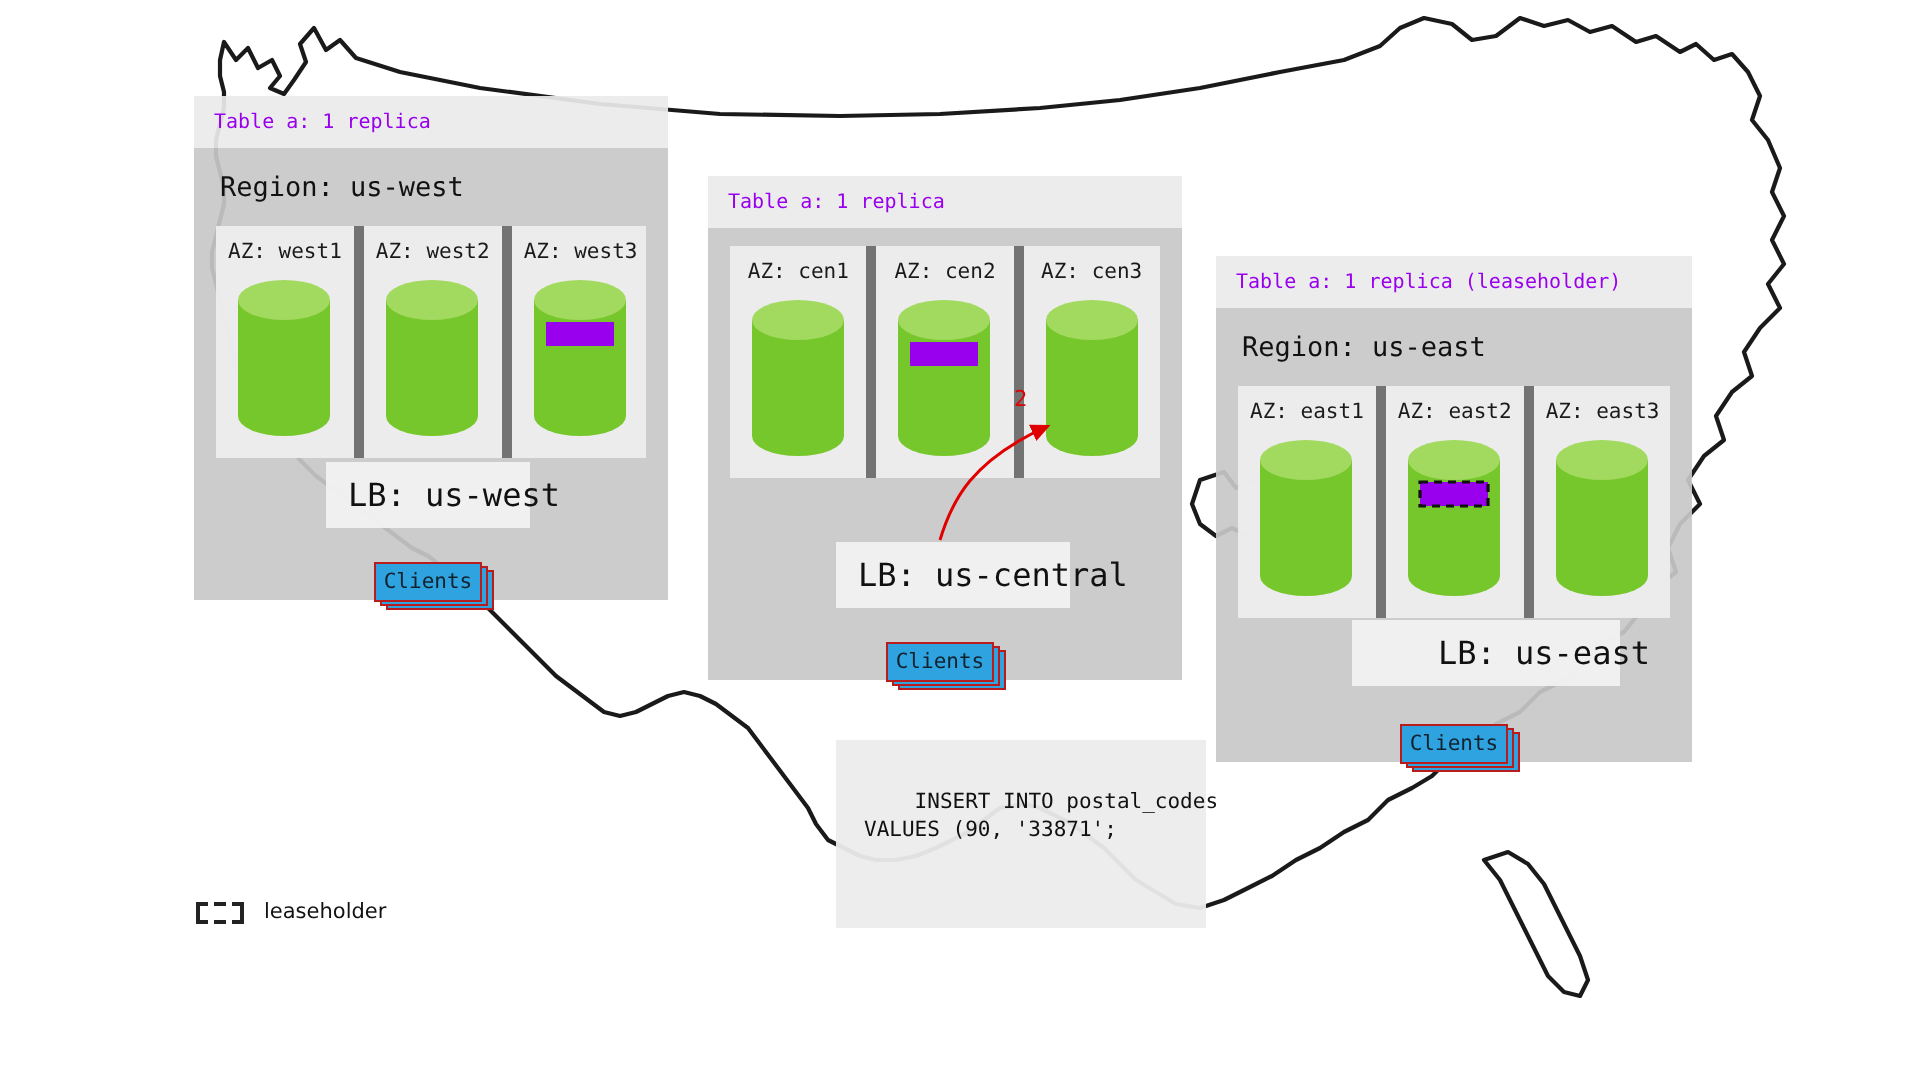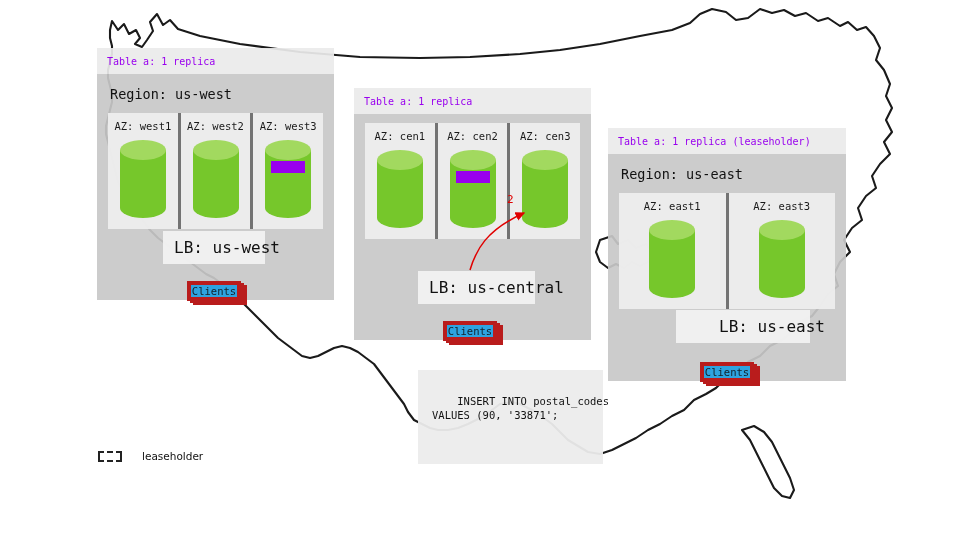--- a/index.html
+++ b/index.html
@@ -23,51 +23,51 @@
   .panel-body{
     background:rgba(200,200,200,0.92);
     padding:9px 11px 12px 11px;
   }
   .region-title{
     font-size:13.5px;color:#111;margin:3px 0 11px 2px;line-height:16px;white-space:nowrap;
   }
   .az-row{display:flex;background:rgba(238,238,238,0.94);}
   .az-cell{
     flex:1;padding:7px 6px 10px 6px;text-align:center;position:relative;
-    border-right:3px solid #737373;
+    border-right:5px solid #737373;
   }
   .az-cell:last-child{border-right:none;}
   .az-label{font-size:10.5px;color:#1a1a1a;margin-bottom:7px;white-space:nowrap;}
   .cyl-wrap{display:flex;justify-content:center;align-items:flex-start;}
 
   
   .lb-box{
     position:absolute;background:rgba(241,241,241,0.95);
     font-size:16px;color:#111;padding:7px 11px;white-space:nowrap;text-align:center;
     z-index:4;
   }
 
   
   .clients{position:absolute;z-index:4;width:62px;height:24px;}
   .clients .sheet{position:absolute;left:0;top:0;width:54px;height:20px;
-    background:#2ea3e0;border:4px solid #b91c1c;box-sizing:border-box;}
+    background:#2ea3e0;border:1px solid #b91c1c;box-sizing:border-box;}
   .clients .s3{left:6px;top:4px;}
   .clients .s2{left:3px;top:2px;}
   .clients .s1{left:0px;top:0px;display:flex;align-items:center;justify-content:center;}
   .clients .lbl{font-size:10.5px;color:#12212b;}
 
   
   .sql-box{
     position:absolute;background:rgba(236,236,236,0.95);
     font-size:10.5px;line-height:14px;color:#111;padding:10px 14px 28px 14px;
     white-space:pre;z-index:3;
   }
 
   
-  .legend{position:absolute;z-index:5;display:flex;align-items:center;gap:20px;}
+  .legend{position:absolute;z-index:5;display:flex;align-items:center;gap:10px;}
   .legend-swatch{
     width:24px;height:11px;border:2px dashed #222;box-sizing:border-box;background:transparent;
   }
   .legend-text{font-family:"DejaVu Sans","Liberation Sans",sans-serif;font-size:10.5px;color:#111;}
 
   
   #arrow-layer{position:absolute;left:0;top:0;width:960px;height:540px;z-index:5;pointer-events:none;}
   .arrow-num{position:absolute;color:#e00000;font-size:11px;z-index:6;}
 </style>
 </head>
@@ -237,20 +237,30 @@
         <div class="az-cell">
           <div class="az-label">AZ: east1</div>
           <div class="cyl-wrap">
             <svg width="52" height="80" viewBox="0 0 52 80">
               <path d="M3,11 L3,69 A23,10 0 0 0 49,69 L49,11 Z" fill="#76c72b"></path>
               <ellipse cx="26" cy="11" rx="23" ry="10" fill="#a2d95f"></ellipse>
             </svg>
           </div>
         </div>
 
+        <div class="az-cell">
+          <div class="az-label">AZ: east2</div>
+          <div class="cyl-wrap">
+            <svg width="52" height="80" viewBox="0 0 52 80">
+              <path d="M3,11 L3,69 A23,10 0 0 0 49,69 L49,11 Z" fill="#76c72b"></path>
+              <ellipse cx="26" cy="11" rx="23" ry="10" fill="#a2d95f"></ellipse>
+              <rect x="9" y="22" width="34" height="12" fill="#9900ee" stroke="#111111" stroke-width="1.6" stroke-dasharray="4,3"></rect>
+            </svg>
+          </div>
+        </div>
 
         <div class="az-cell">
           <div class="az-label">AZ: east3</div>
           <div class="cyl-wrap">
             <svg width="52" height="80" viewBox="0 0 52 80">
               <path d="M3,11 L3,69 A23,10 0 0 0 49,69 L49,11 Z" fill="#76c72b"></path>
               <ellipse cx="26" cy="11" rx="23" ry="10" fill="#a2d95f"></ellipse>
             </svg>
           </div>
         </div>

